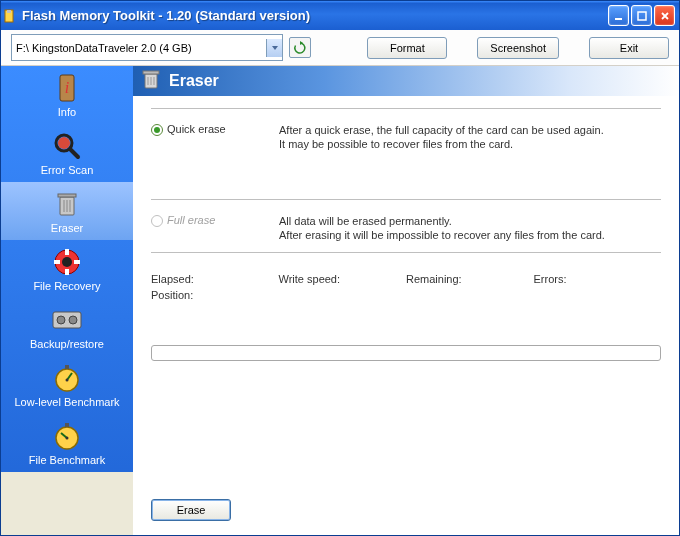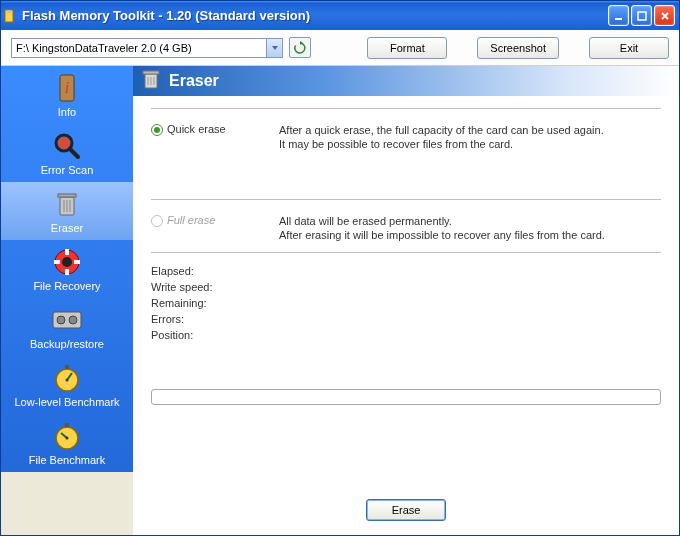--- a/index.html
+++ b/index.html
@@ -38,21 +38,21 @@
   .win-btn.close { background: linear-gradient(to bottom, #ff6a4a, #d9341a); }
   .toolbar {
     height: 36px;
     background: #fdfdfd;
     border-bottom: 1px solid #d4d0c8;
     display: flex; align-items: center;
     padding: 0 10px;
     gap: 6px;
   }
   .drive-select {
-    width: 272px; height: 20px;
+    width: 272px; height: 27px;
     border: 1px solid #7f9db9;
     background: #fff;
     display: flex; align-items: center;
     font-size: 11px;
     position: relative;
   }
   .drive-select .sel-text { flex: 1; padding: 0 4px; }
   .drive-select .sel-arrow {
     width: 16px; height: 18px;
     background: linear-gradient(to bottom, #dbeaff, #b6cff2);
@@ -139,37 +139,37 @@
   }
   .radio.checked::after {
     content: ""; width: 6px; height: 6px; border-radius: 50%; background: #3a9a2a;
   }
   .radio.disabled { border-color: #c0c0c0; }
   .opt-label { width: 84px; font-size: 11px; }
   .opt-label.disabled { color: #a0a0a0; font-style: italic; }
   .opt-desc { flex: 1; font-size: 11px; line-height: 14px; margin-left: 24px; }
   .stats {
     display: grid;
-    grid-template-columns: 1fr;
+    grid-template-columns: 1fr 1fr 1fr 1fr;
     row-gap: 4px;
     font-size: 11px;
-    margin-top: 12px;
+    margin-top: 20px;
   }
   .stat-label { }
   .progress-wrap {
     margin-top: 44px;
   }
   .progress {
     width: 100%; height: 16px;
     border: 1px solid #a8a8a8;
     border-radius: 3px;
     background: #fff;
   }
   .footer-btn-row {
-    display: flex; justify-content: center;
+    display: flex; justify-content: flex-start;
     padding: 0 18px 4px 18px;
   }
   .erase-btn {
     min-width: 80px; height: 22px;
     border: 1px solid #3a6ea5;
     border-radius: 3px;
     background: linear-gradient(to bottom, #ffffff, #e8e8e0);
     box-shadow: 0 0 0 1px #88b4e8 inset;
     font-family: inherit; font-size: 11px;
     padding: 0 18px;

